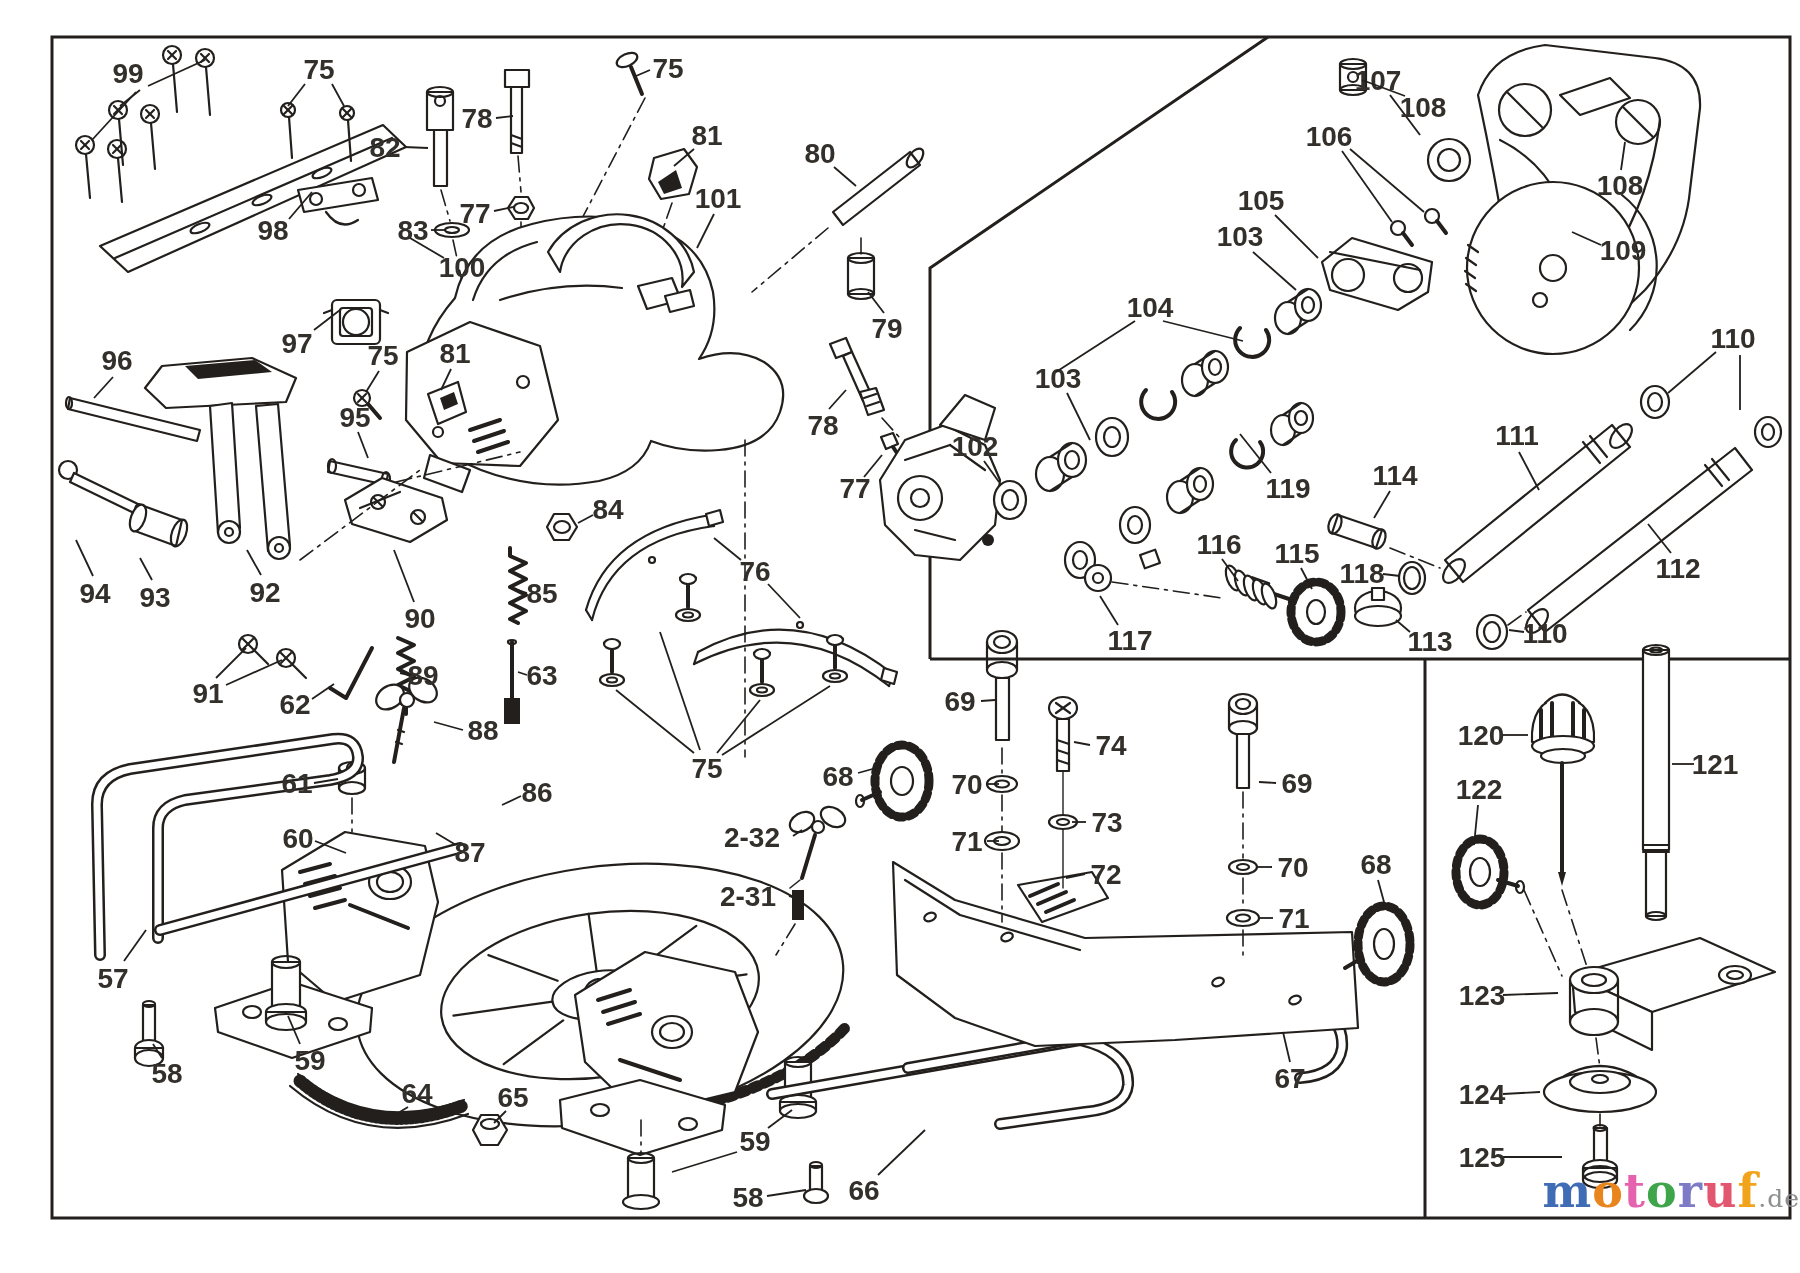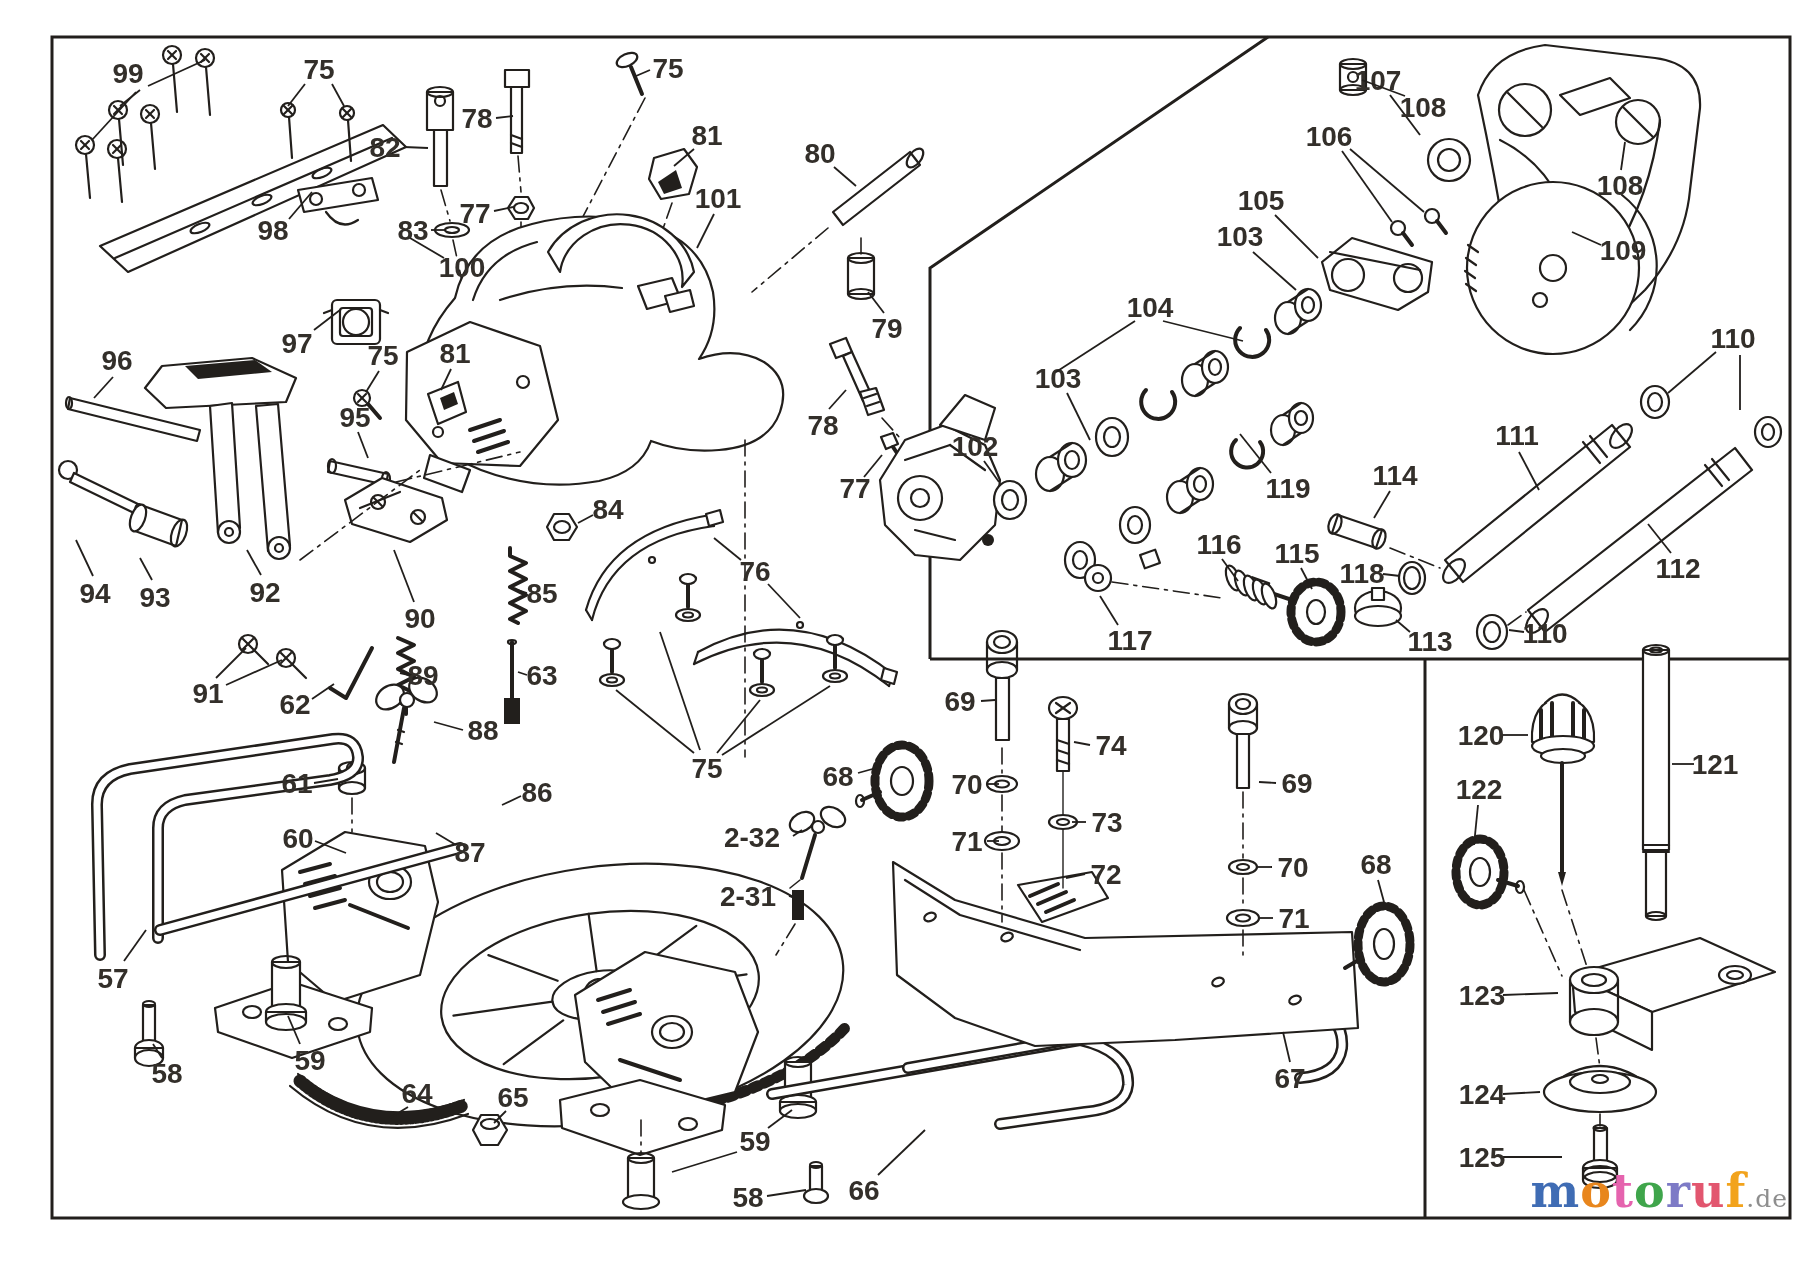--- a/index.html
+++ b/index.html
@@ -13,21 +13,21 @@
   .th{fill:none;stroke:#221f1c;stroke-width:4;stroke-linecap:round;}
   .dash{fill:none;stroke:#221f1c;stroke-width:1.6;stroke-dasharray:16 6 3 6;}
   .gear{fill:#fff;stroke:#221f1c;stroke-width:9;stroke-dasharray:7 5;}
   .teeth{fill:none;stroke:#221f1c;stroke-width:11;stroke-dasharray:7 6;}
   .ticks{fill:none;stroke:#221f1c;stroke-width:13;stroke-dasharray:1.8 3.2;}
   .tubeo{fill:none;stroke:#221f1c;stroke-width:12;stroke-linejoin:round;stroke-linecap:round;}
   .tubei{fill:none;stroke:#ffffff;stroke-width:7;stroke-linejoin:round;stroke-linecap:round;}
   #labels text{font-family:"Liberation Sans",sans-serif;font-weight:bold;font-size:28px;
          fill:#332f2a;text-anchor:middle;dominant-baseline:central;}
   #labels line{stroke:#221f1c;stroke-width:1.8;}
-  #watermark{position:absolute;right:12px;bottom:4px;font-family:"DejaVu Serif",serif;
+  #watermark{position:absolute;right:0;bottom:4px;font-family:"DejaVu Serif",serif;
          font-weight:bold;font-size:46px;letter-spacing:1px;}
   #watermark .suf{font-size:25px;font-weight:normal;}
 </style>
 </head>
 <body>
 <div id="stage">
 
 <svg id="art" width="1800" height="1273" viewBox="0 0 1800 1273">
 
   <g>

